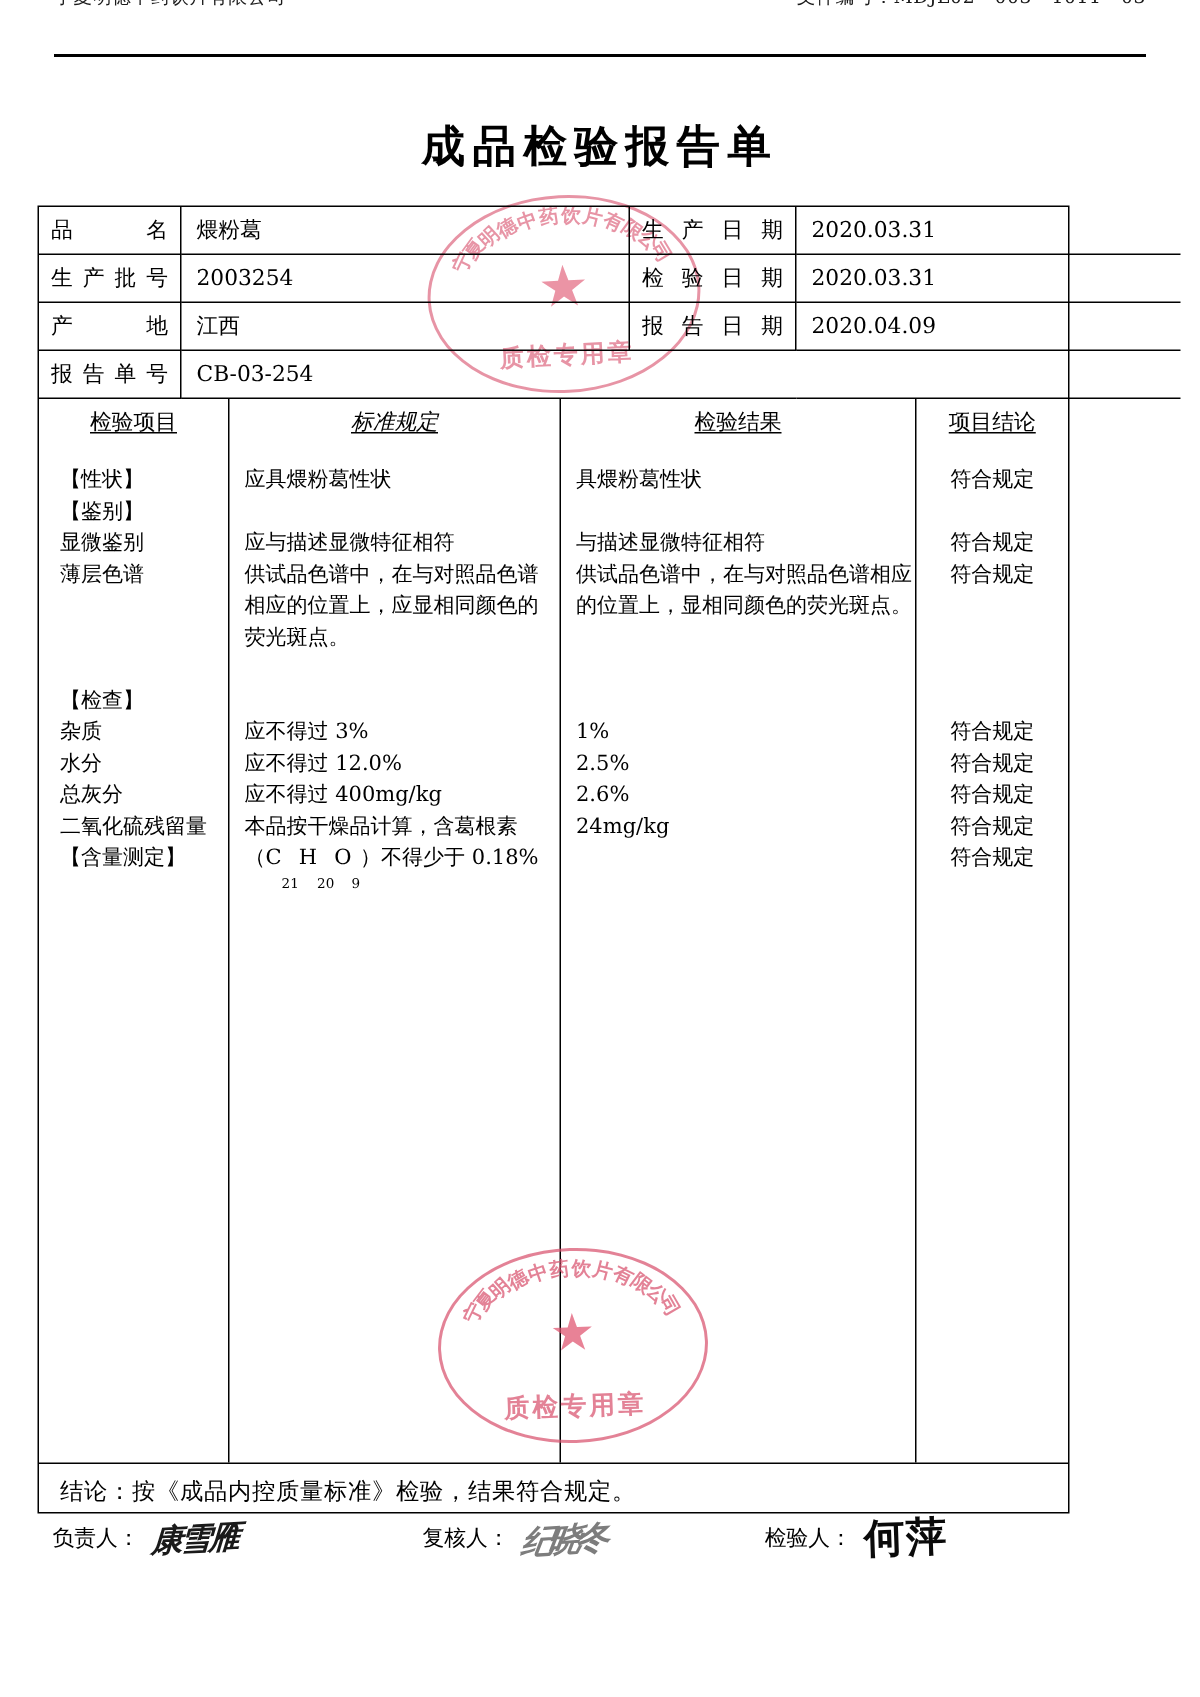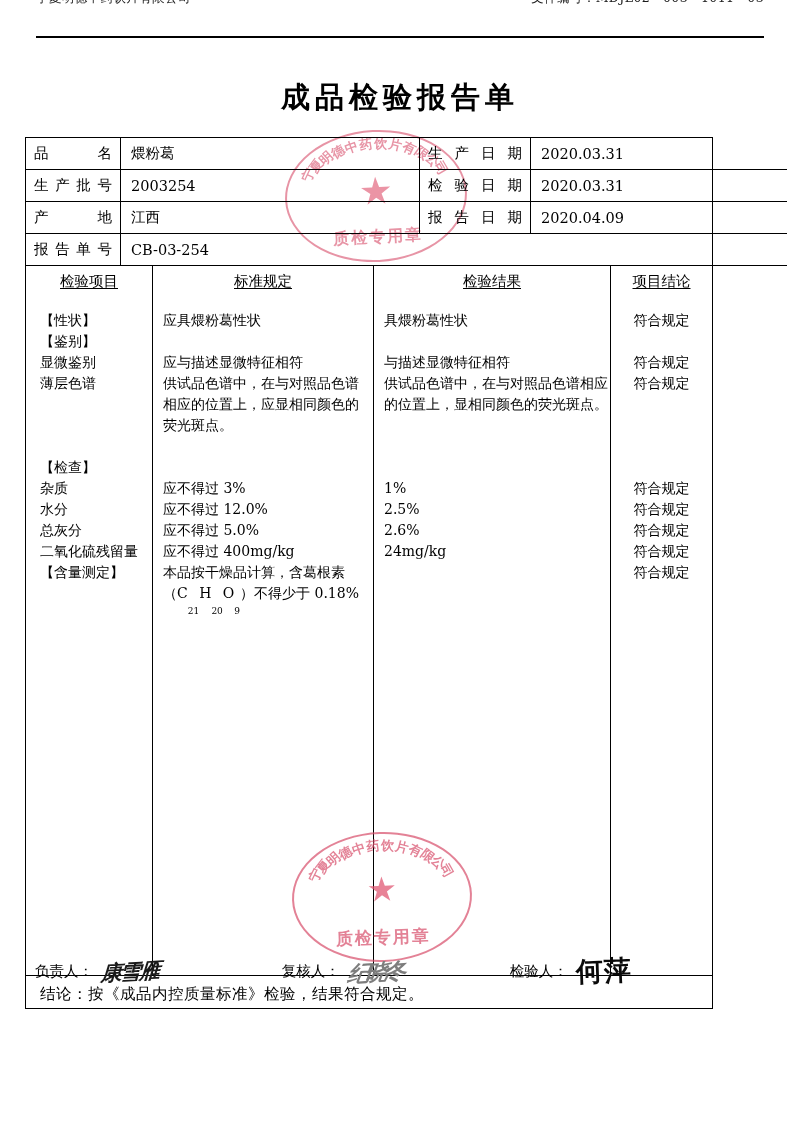--- a/index.html
+++ b/index.html
@@ -113,21 +113,21 @@
     border-right: 1px solid #000;
     box-sizing: border-box;
     text-align: center;
     font-size: 14.5px;
     padding-top: 6px;
   }
   .res-head > div:last-child { border-right: none; }
   .res-head u { text-decoration: underline; text-underline-offset: 2px; }
 
   .ch-1 { width: 127px; }
-  .ch-2 { width: 221px; }
+  .ch-2 { width: 221px; font-style: italic; }
   .ch-3 { width: 237px; }
   .ch-4 { width: 101px; }
 
   
   .res-body {
     display: flex;
     width: 100%;
     box-sizing: border-box;
     height: 673px;
     position: relative;
@@ -158,21 +158,21 @@
     font-size: 15.5px;
     padding: 8px 0 0 14px;
     box-sizing: border-box;
     letter-spacing: .5px;
   }
 
   
   .sign-row {
     position: absolute;
     left: 25px;
-    top: 962px;
+    top: 1016px;
     width: 688px;
     height: 60px;
     display: flex;
     font-size: 14.5px;
     gap: 36px;
   }
   .sign-block { position: relative; display: flex; align-items: flex-start; }
   .sg-1 { width: 228px; padding-left: 10px; }
   .sg-2 { width: 208px; }
   .sg-3 { width: 220px; }
@@ -358,21 +358,20 @@
         <div class="line">应具煨粉葛性状</div>
         <div class="line blank">&nbsp;</div>
         <div class="line">应与描述显微特征相符</div>
         <div class="line">供试品色谱中，在与对照品色谱</div>
         <div class="line">相应的位置上，应显相同颜色的</div>
         <div class="line">荧光斑点。</div>
         <div class="line blank">&nbsp;</div>
         <div class="line blank">&nbsp;</div>
         <div class="line">应不得过 3%</div>
         <div class="line">应不得过 12.0%</div>
-        <div class="line">应不得过 5.0%</div>
         <div class="line">应不得过 400mg/kg</div>
         <div class="line">本品按干燥品计算，含葛根素</div>
         <div class="line">（C<sub>21</sub>H<sub>20</sub>O<sub>9</sub>）不得少于 0.18%</div>
       </div>
     <div class="cell-result" id="col-results">
         <div class="line">具煨粉葛性状</div>
         <div class="line blank">&nbsp;</div>
         <div class="line">与描述显微特征相符</div>
         <div class="line">供试品色谱中，在与对照品色谱相应</div>
         <div class="line">的位置上，显相同颜色的荧光斑点。</div>

